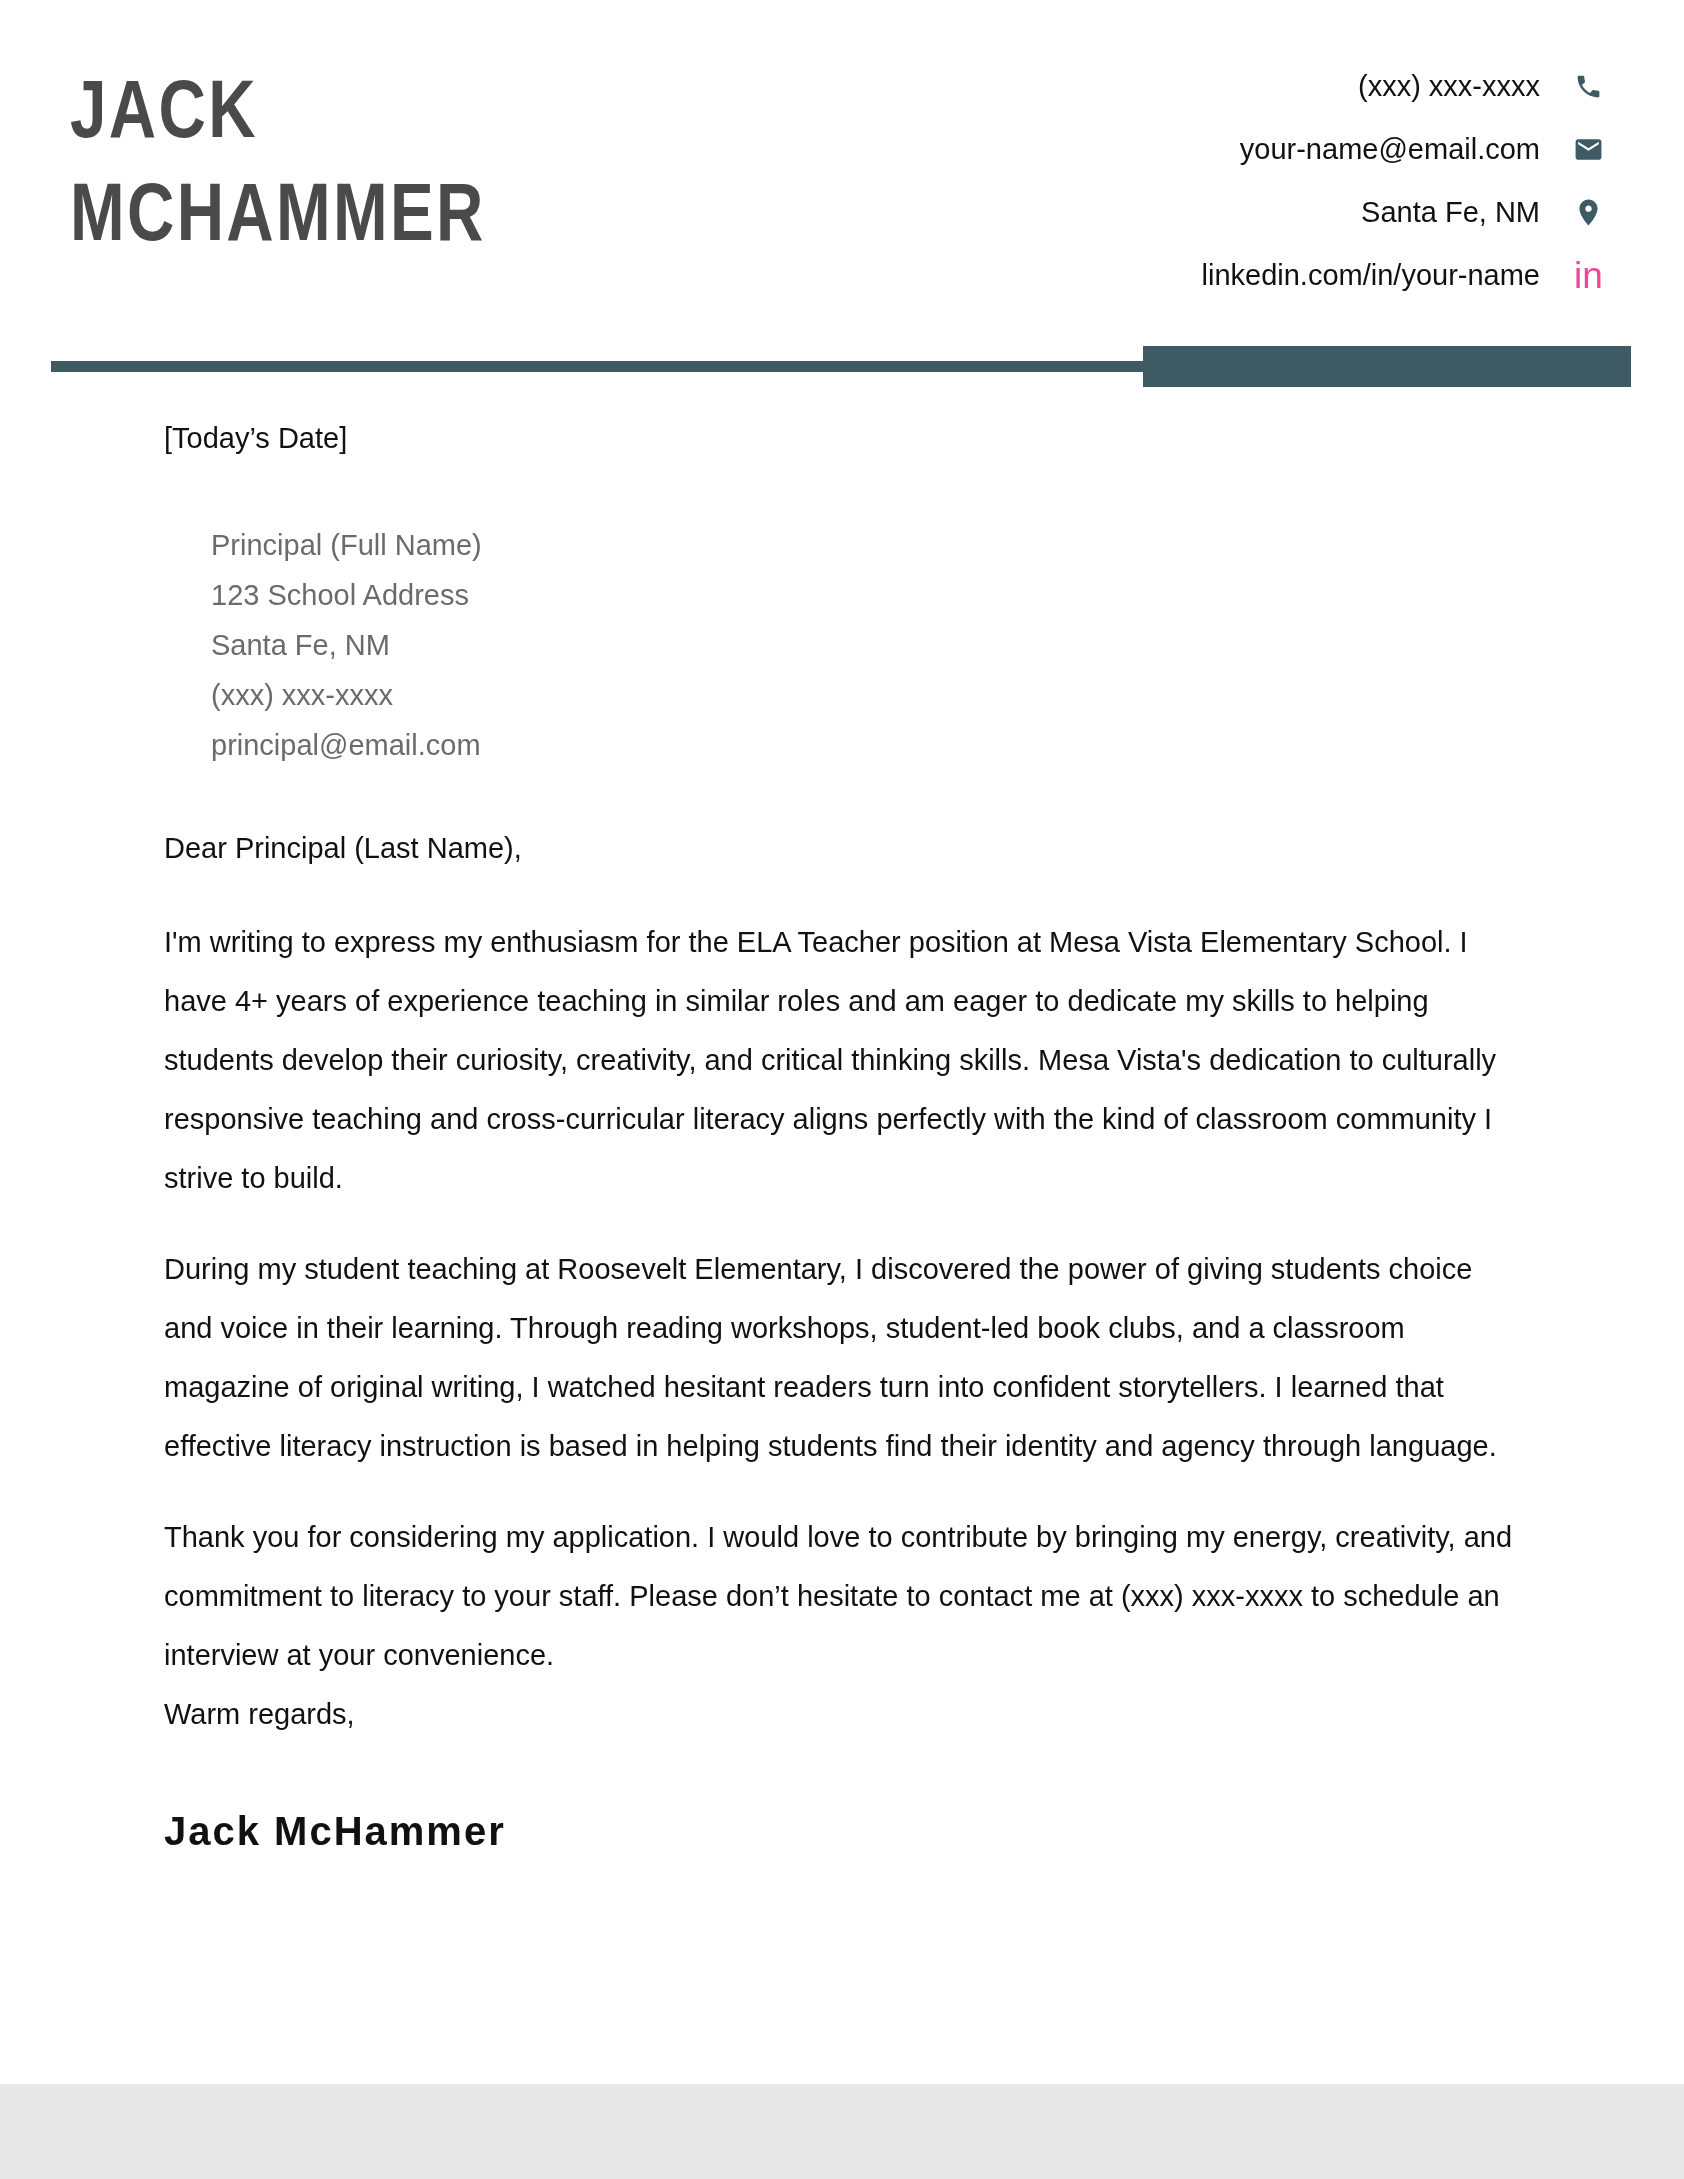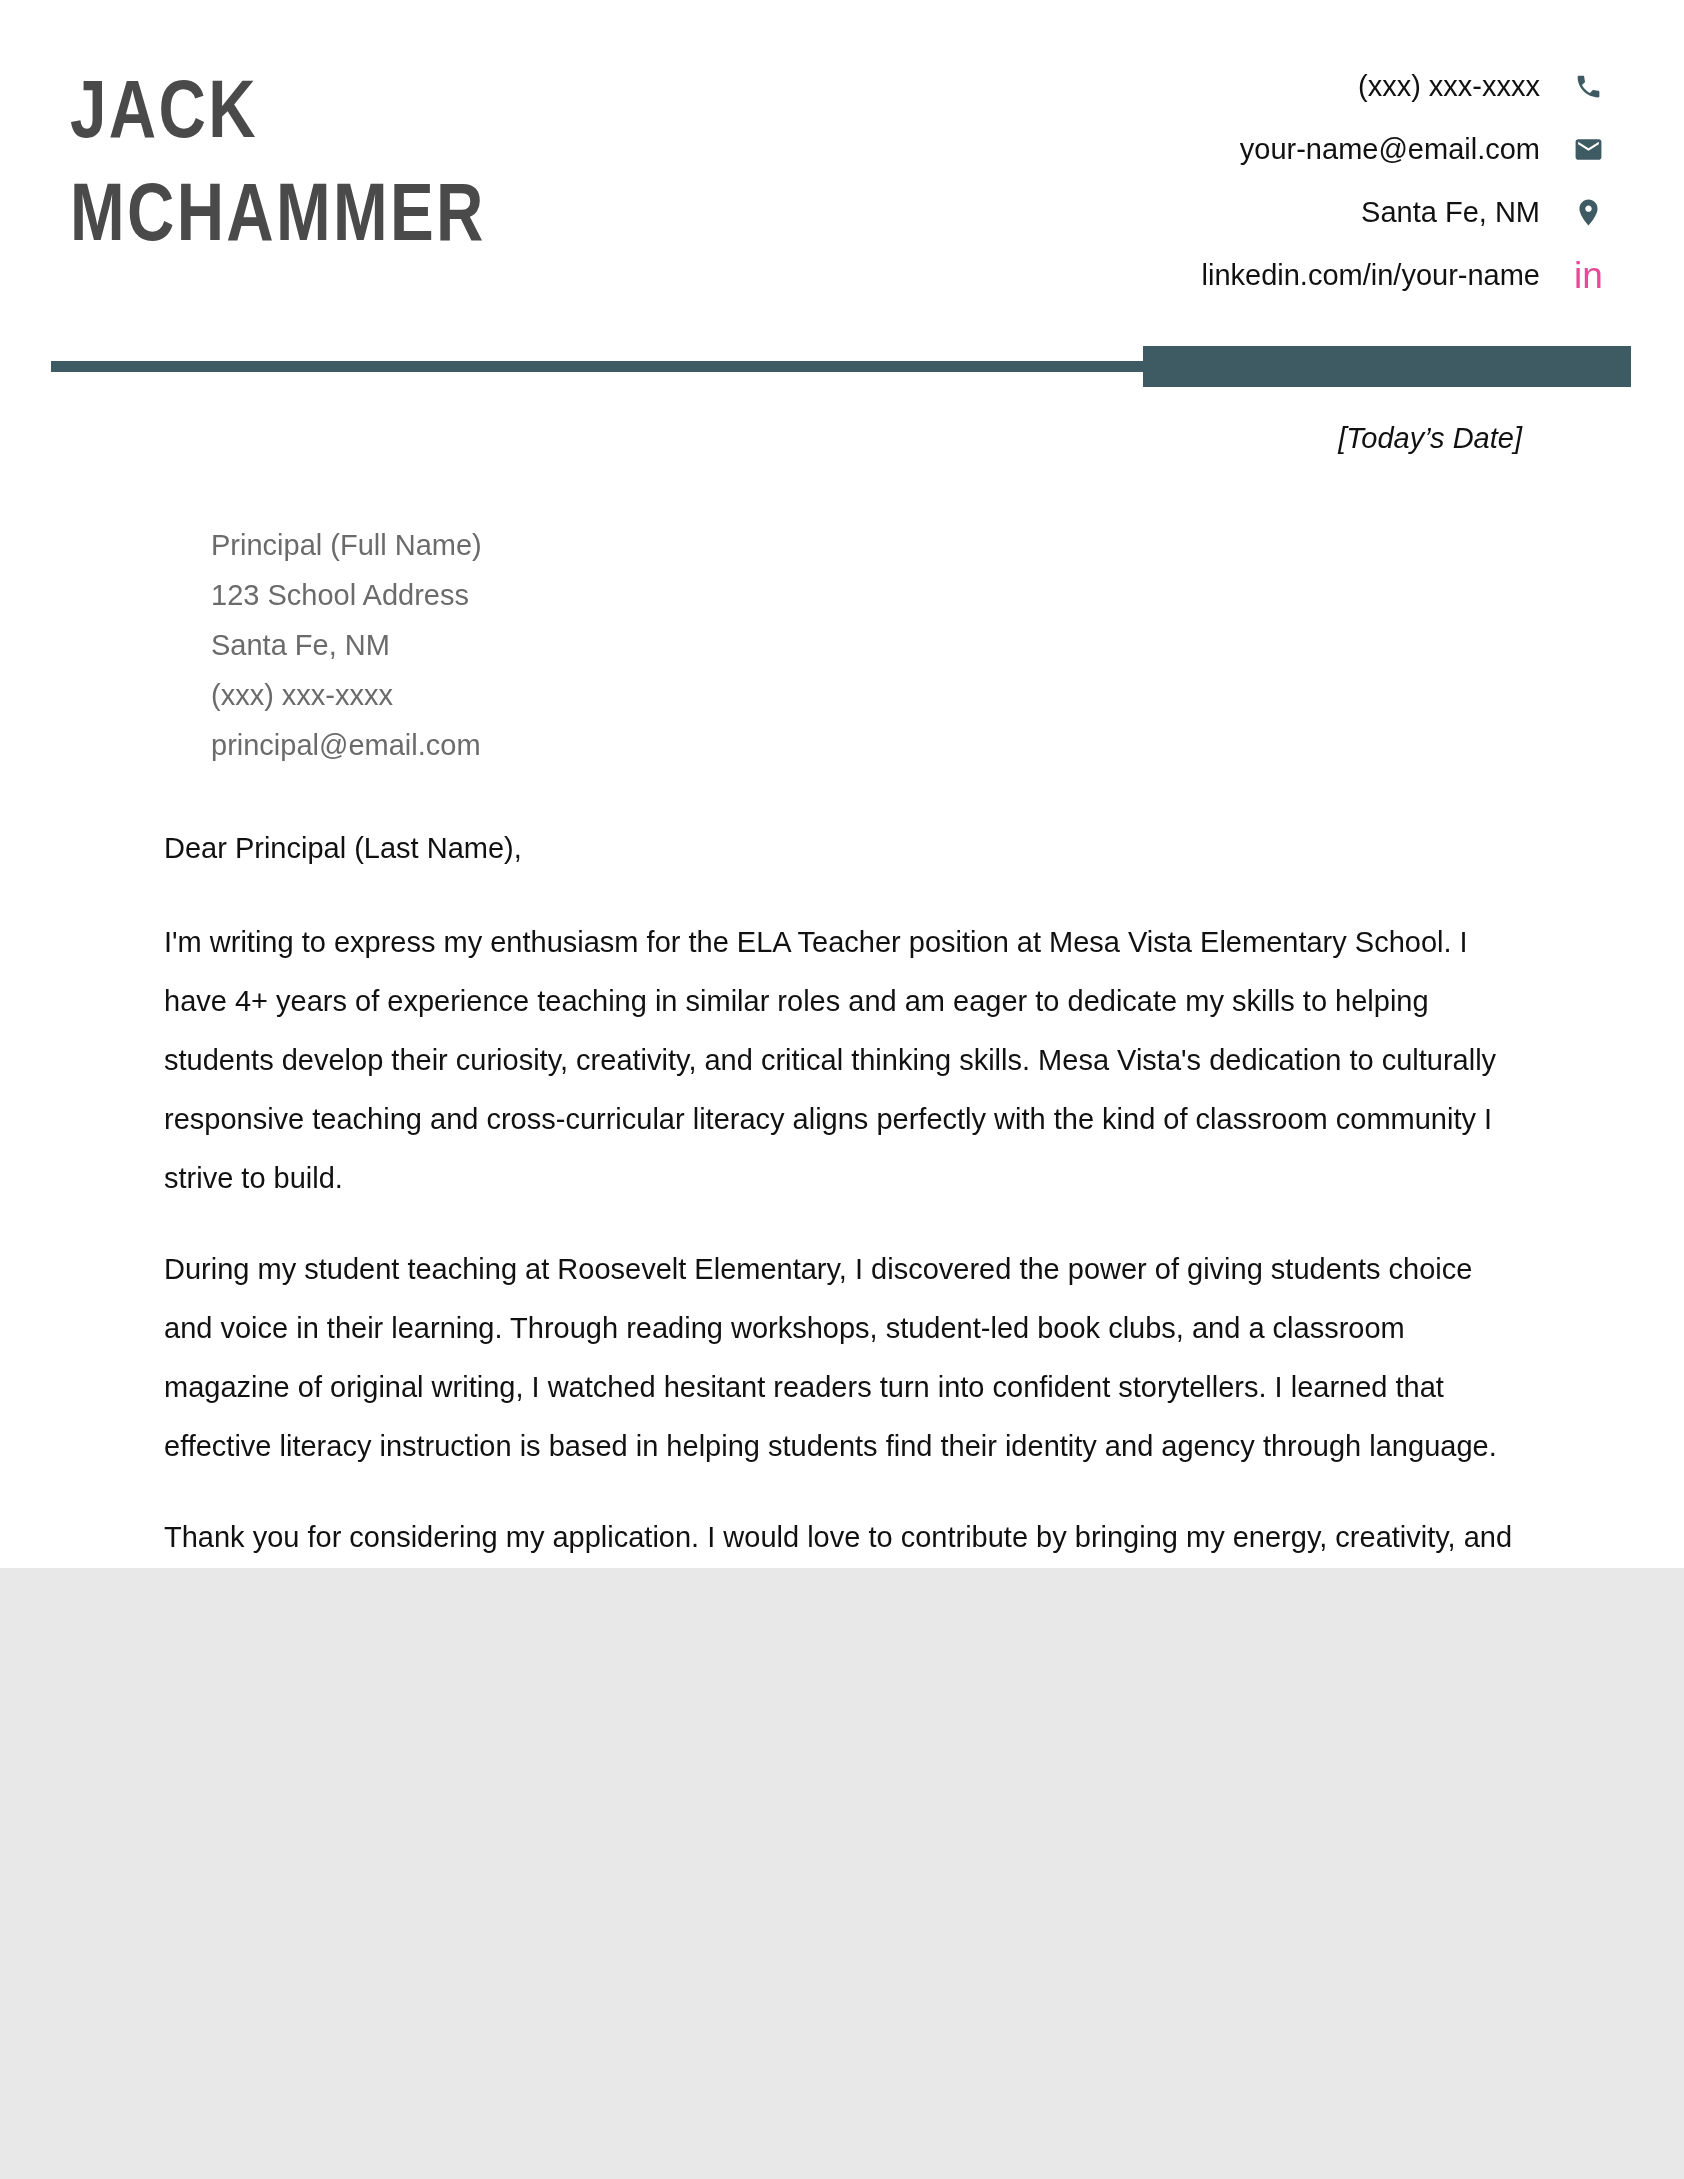--- a/index.html
+++ b/index.html
@@ -1,20 +1,20 @@
 <!DOCTYPE html>
 <html><head>
 <meta charset="utf-8">
 <style>
   * { margin: 0; padding: 0; box-sizing: border-box; }
   html, body { background: #e8e8e8; }
   .page {
     position: relative;
     width: 1684px;
-    height: 1568px;
+    height: 2084px;
     background: #ffffff;
     font-family: "Liberation Sans", "DejaVu Sans", sans-serif;
     color: #111111;
     overflow: hidden;
     margin: 0 auto;
   }
 
   
   .applicant-name {
     position: absolute;
@@ -85,23 +85,21 @@
   
   .letter {
     position: absolute;
     top: 419px;
     left: 164px;
     width: 1358px;
     font-size: 29px;
     color: #111111;
   }
   .date-line {
-    text-align: right;
     line-height: 39px;
-    font-style: italic;
   }
   .recipient-block {
     margin-top: 62px;
     color: #6B6B6B;
     line-height: 50px;
     margin-left: 47px;
   }
   .salutation {
     margin-top: 59px;
     line-height: 39px;

